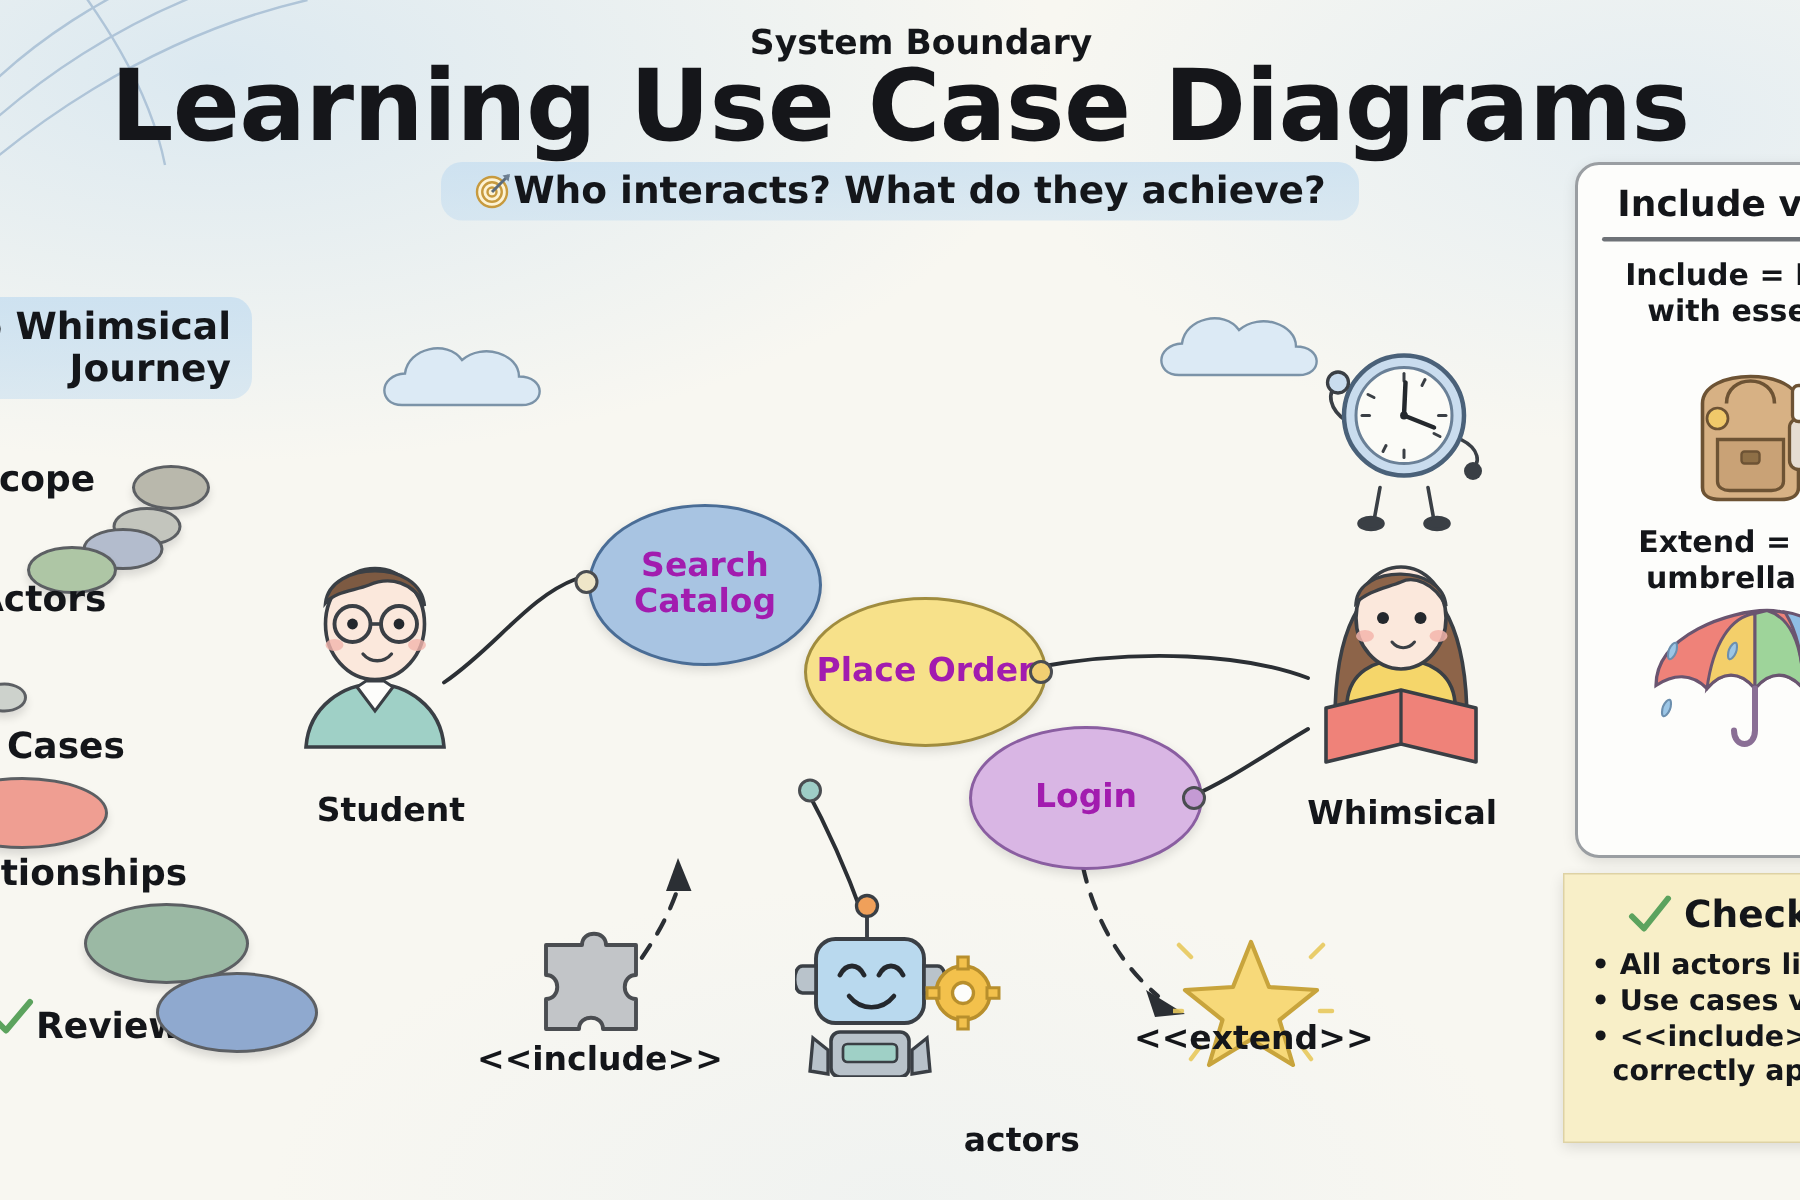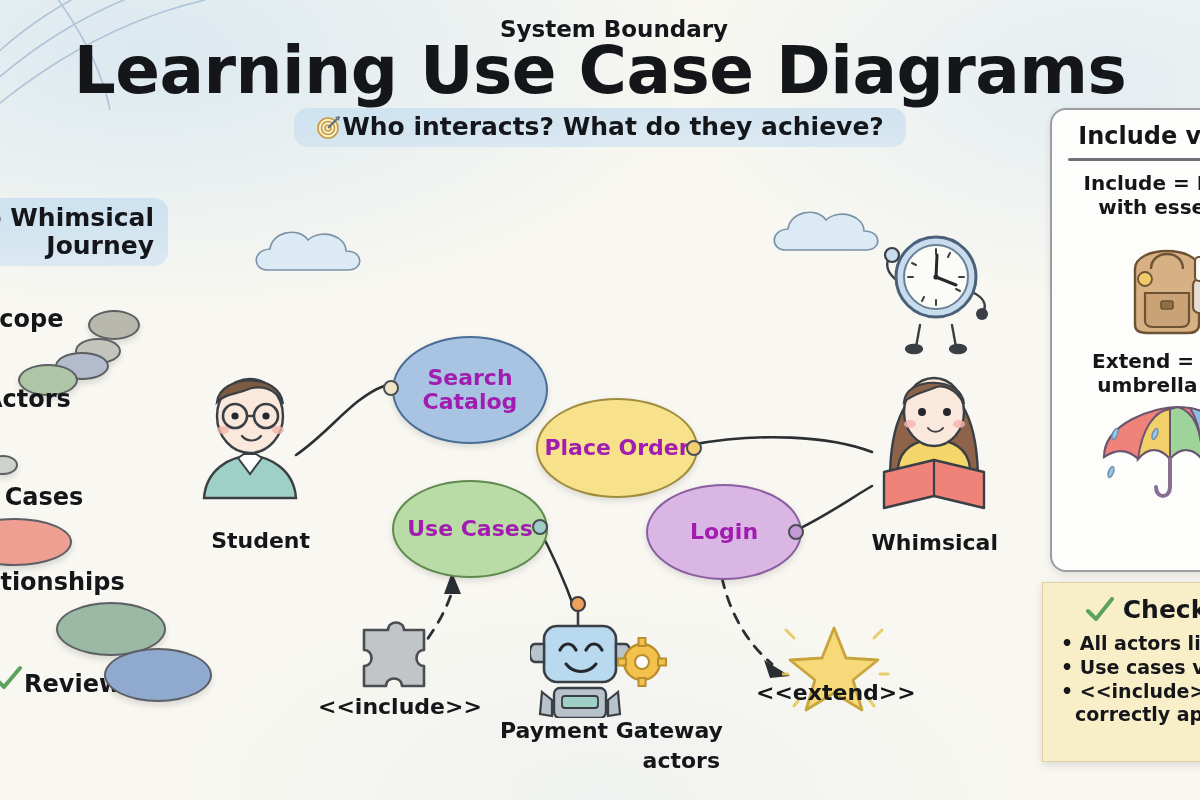--- a/index.html
+++ b/index.html
@@ -216,23 +216,20 @@
   <div class="uc" style="left:392px;top:336px;width:152px;height:104px;background:#a8c4e2;border:2.4px solid #4a6d96;">
     <span>Search Catalog</span>
   </div>
   <div class="uc-dot" style="left:383px;top:380px;background:#efe6c8;"></div>
 
   <div class="uc" style="left:536px;top:398px;width:158px;height:96px;background:#f7e18a;border:2.4px solid #a08c3e;">
     <span>Place Order</span>
   </div>
   <div class="uc-dot" style="left:686px;top:440px;background:#f2cf72;"></div>
 
-  <div class="uc" style="left:392px;top:480px;width:152px;height:94px;background:#b9dca6;border:2.4px solid #5f8a4e;">
-    <span>Use Cases</span>
-  </div>
   <div class="uc-dot" style="left:532px;top:519px;background:#9ecdc6;"></div>
 
   <div class="uc" style="left:646px;top:484px;width:152px;height:92px;background:#d9b6e4;border:2.4px solid #8a5ea1;">
     <span>Login</span>
   </div>
   <div class="uc-dot" style="left:788px;top:524px;background:#c49ad4;"></div>
 
   <svg class="abs" style="left:190px;top:358px;width:120px;height:150px;">
     <path d="M14 140 C16 112, 40 98, 60 98 C80 98, 104 112, 106 140 Z" fill="#9fd0c6" stroke="#3a3f45" stroke-width="2.4"></path>
     <path d="M48 100 L60 116 L72 100 L66 96 L54 96 Z" fill="#fdfdfb" stroke="#3a3f45" stroke-width="2"></path>
@@ -286,21 +283,20 @@
       <circle r="18" fill="#f3c14c" stroke="#b88f2c" stroke-width="2.4"></circle>
       <circle r="7" fill="#fdfdfb" stroke="#b88f2c" stroke-width="2.2"></circle>
       <g fill="#f3c14c" stroke="#b88f2c" stroke-width="2">
         <rect x="-3.5" y="-24" width="7" height="8"></rect>
           <rect x="-3.5" y="16" width="7" height="8"></rect>
         <rect x="-24" y="-3.5" width="8" height="7"></rect>
           <rect x="16" y="-3.5" width="8" height="7"></rect>
       </g>
     </g>
   </svg>
-  <div class="actor-label" style="left:500px;top:718px;width:220px;">Payment Gateway</div>
   <div class="actor-label" style="left:500px;top:748px;width:220px;">actors</div>
 
   <svg class="abs" style="left:782px;top:618px;width:110px;height:100px;">
     <g stroke="#e8c95d" stroke-width="3" stroke-linecap="round" opacity=".9">
       <path d="M12 20 L4 12"></path>
         <path d="M92 20 L100 12"></path>
         <path d="M6 56 L-2 56"></path>
       <path d="M98 56 L106 56"></path>
         <path d="M18 80 L12 88"></path>
         <path d="M86 80 L92 88"></path>

